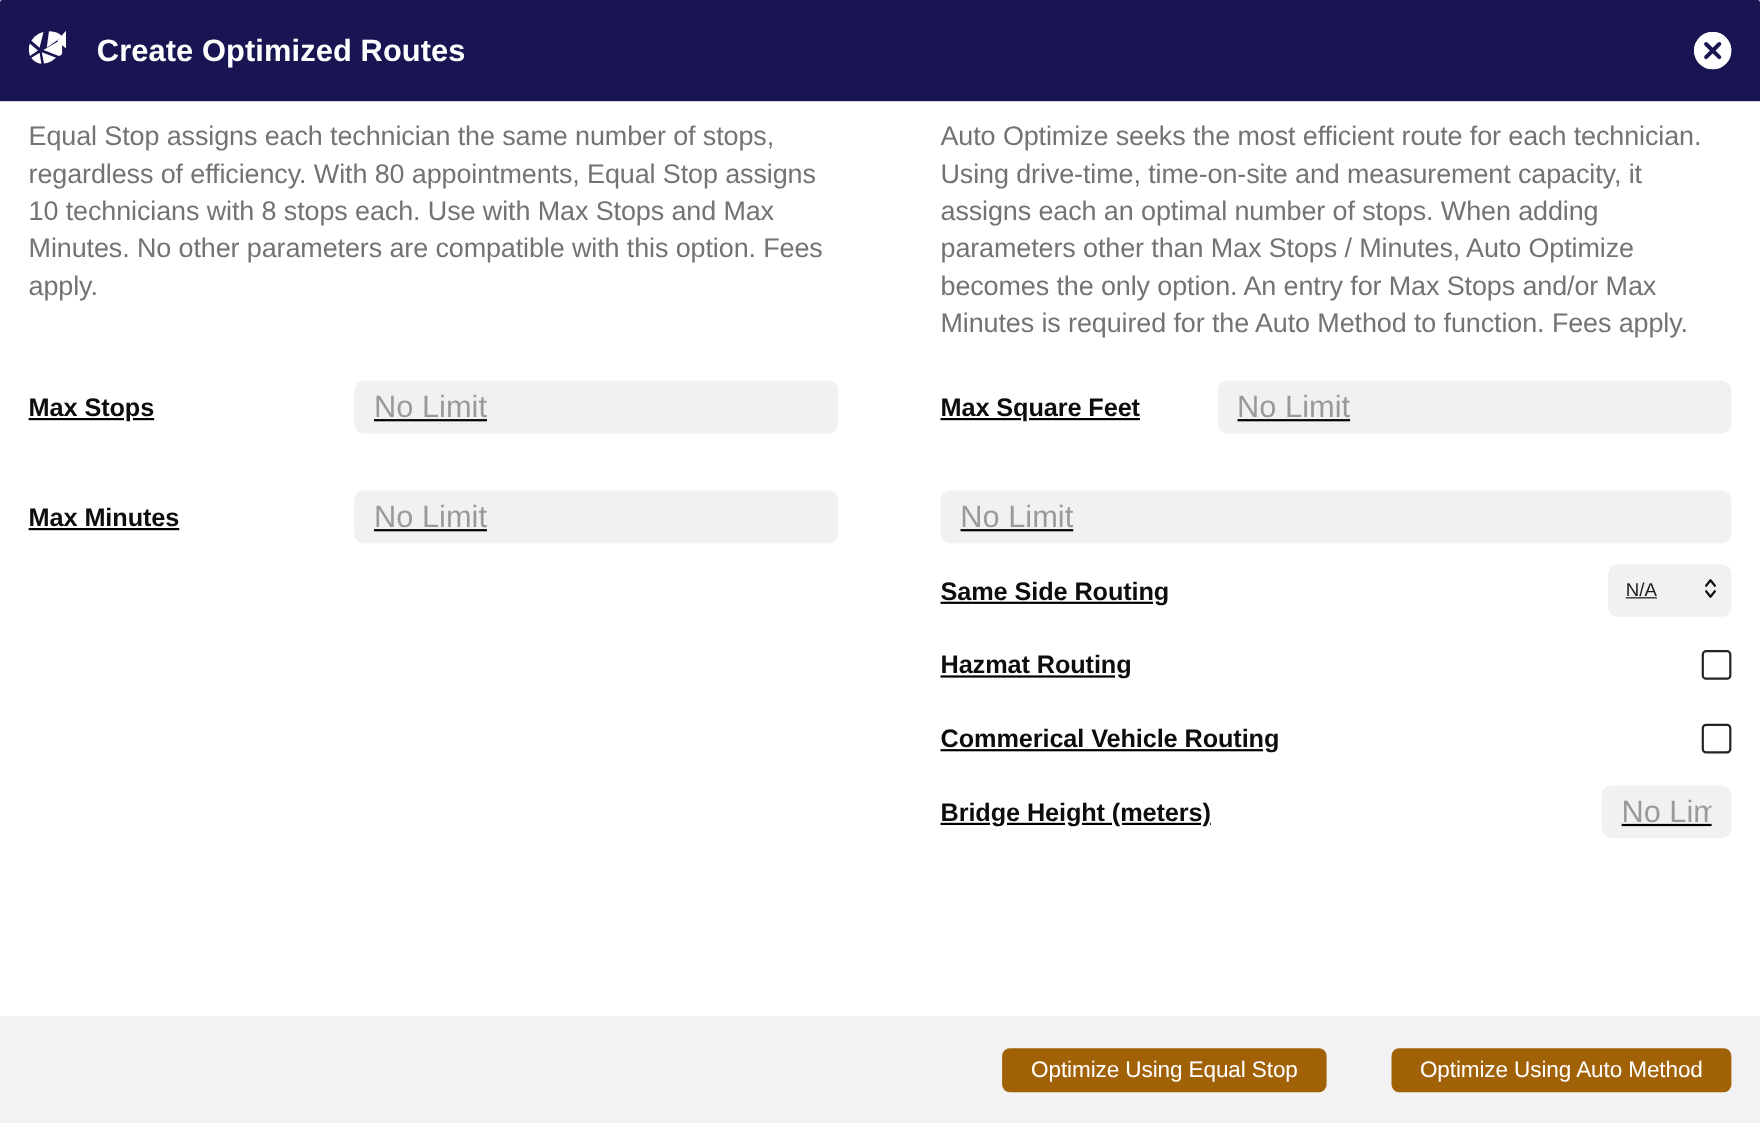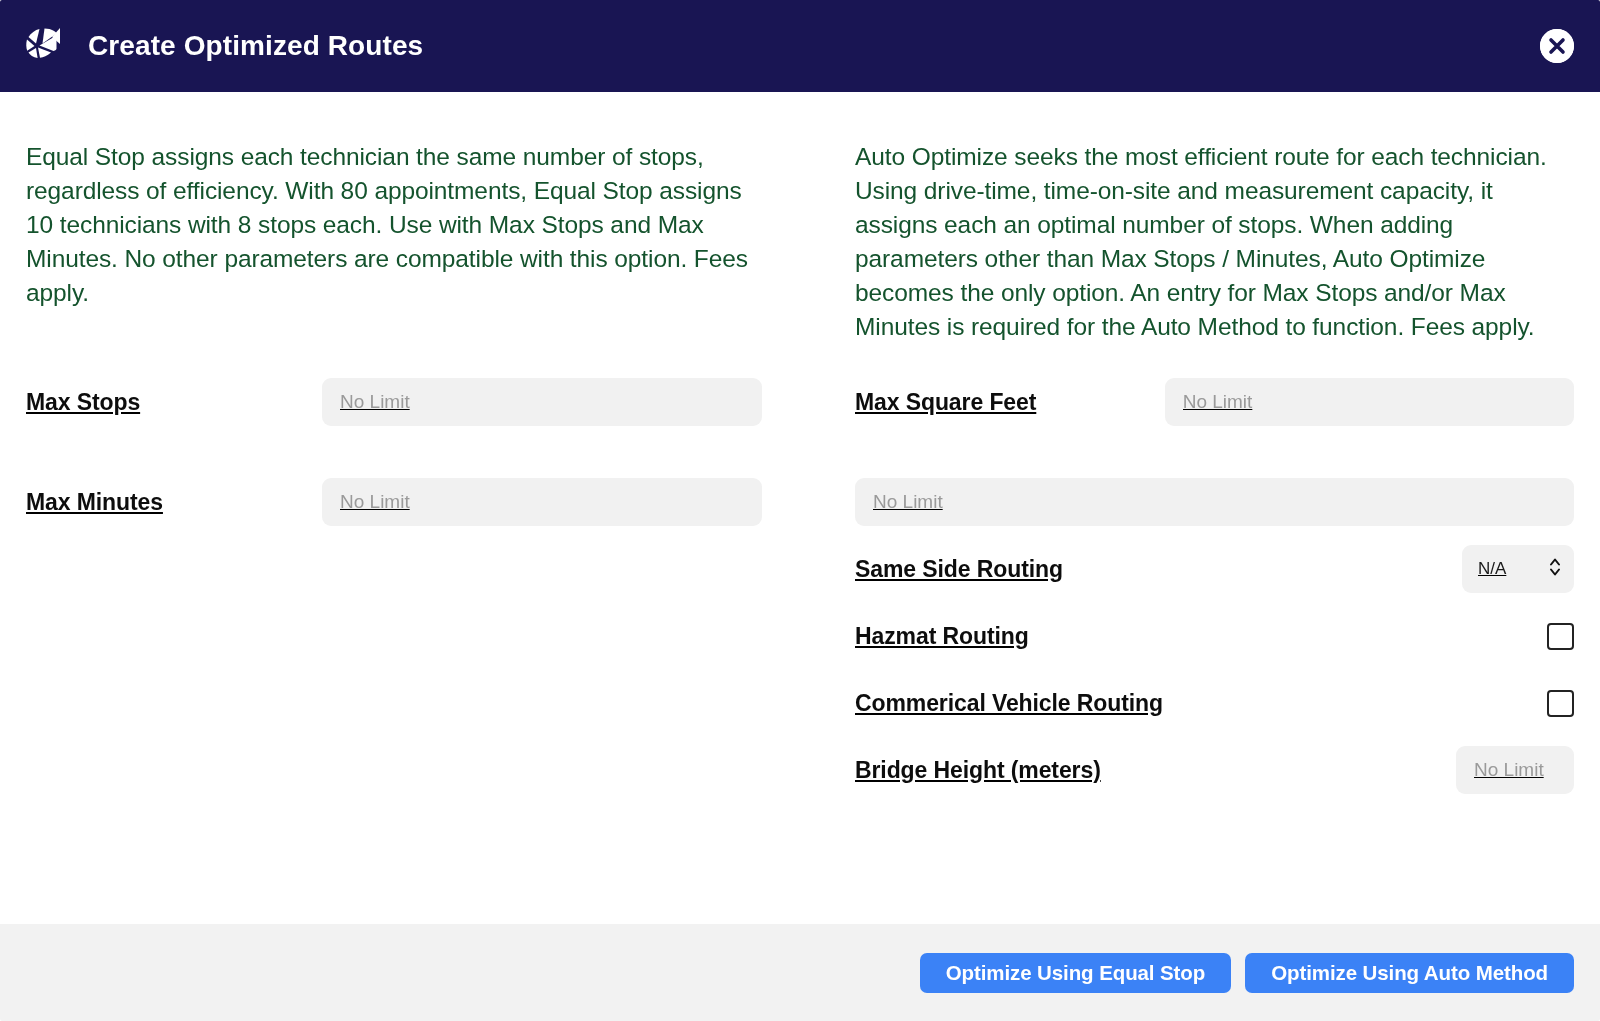--- a/index.html
+++ b/index.html
@@ -80,22 +80,22 @@
   .col {
     width: 50%;
     flex: 0 0 50%;
   }
   .col-left  { padding-right: 38px; }
   .col-right { padding-left: 55px;  }
 
   .blurb {
     font-size: 24.5px;
     line-height: 34px;
-    color: #14532d;
-    padding-top: 48px;
+    color: #737373;
+    padding-top: 16px;
     letter-spacing: -0.1px;
   }
   .col-left .blurb  { max-width: 730px; }
   .col-right .blurb { max-width: 715px; }
 
   
   .fields-left  { margin-top: 68px; }
   .fields-right { margin-top: 34px; }
 
   .field-row {
@@ -119,21 +119,21 @@
   .col-right .field-label { flex: 1 1 auto; }
 
   .text-input {
     flex: 1 1 auto;
     height: 48px;
     background: #f1f1f1;
     border: none;
     border-radius: 9px;
     padding: 0 18px;
     font-family: "Liberation Sans", sans-serif;
-    font-size: 19px;
+    font-size: 28px;
     color: #1a1a1a;
     outline: none;
   }
   .text-input::placeholder { color: #9a9a9a; }
 
   .text-input.small {
     flex: 0 0 118px;
     width: 118px;
     text-align: left;
   }
@@ -175,32 +175,33 @@
     height: 97px;
     background: #f2f2f2;
     display: flex;
     align-items: center;
     justify-content: flex-end;
     padding: 0 26px;
     gap: 14px;
   }
 
   .action-button {
-    background: #3b82f6;
+    background: #a16207;
     color: #ffffff;
     border: none;
     border-radius: 7px;
     height: 40px;
     padding: 0 26px;
     font-family: "Liberation Sans", sans-serif;
     font-size: 20.5px;
-    font-weight: 700;
+    font-weight: 400;
     letter-spacing: -0.1px;
     cursor: pointer;
     white-space: nowrap;
+    margin-left: 45px;
   }
 </style>
 </head>
 <body>
 
 <div class="modal">
 
   <div class="modal-header">
     <span class="brand-logo">
       <svg class="brand-logo" viewBox="0 0 44 44" xmlns="http://www.w3.org/2000/svg">

